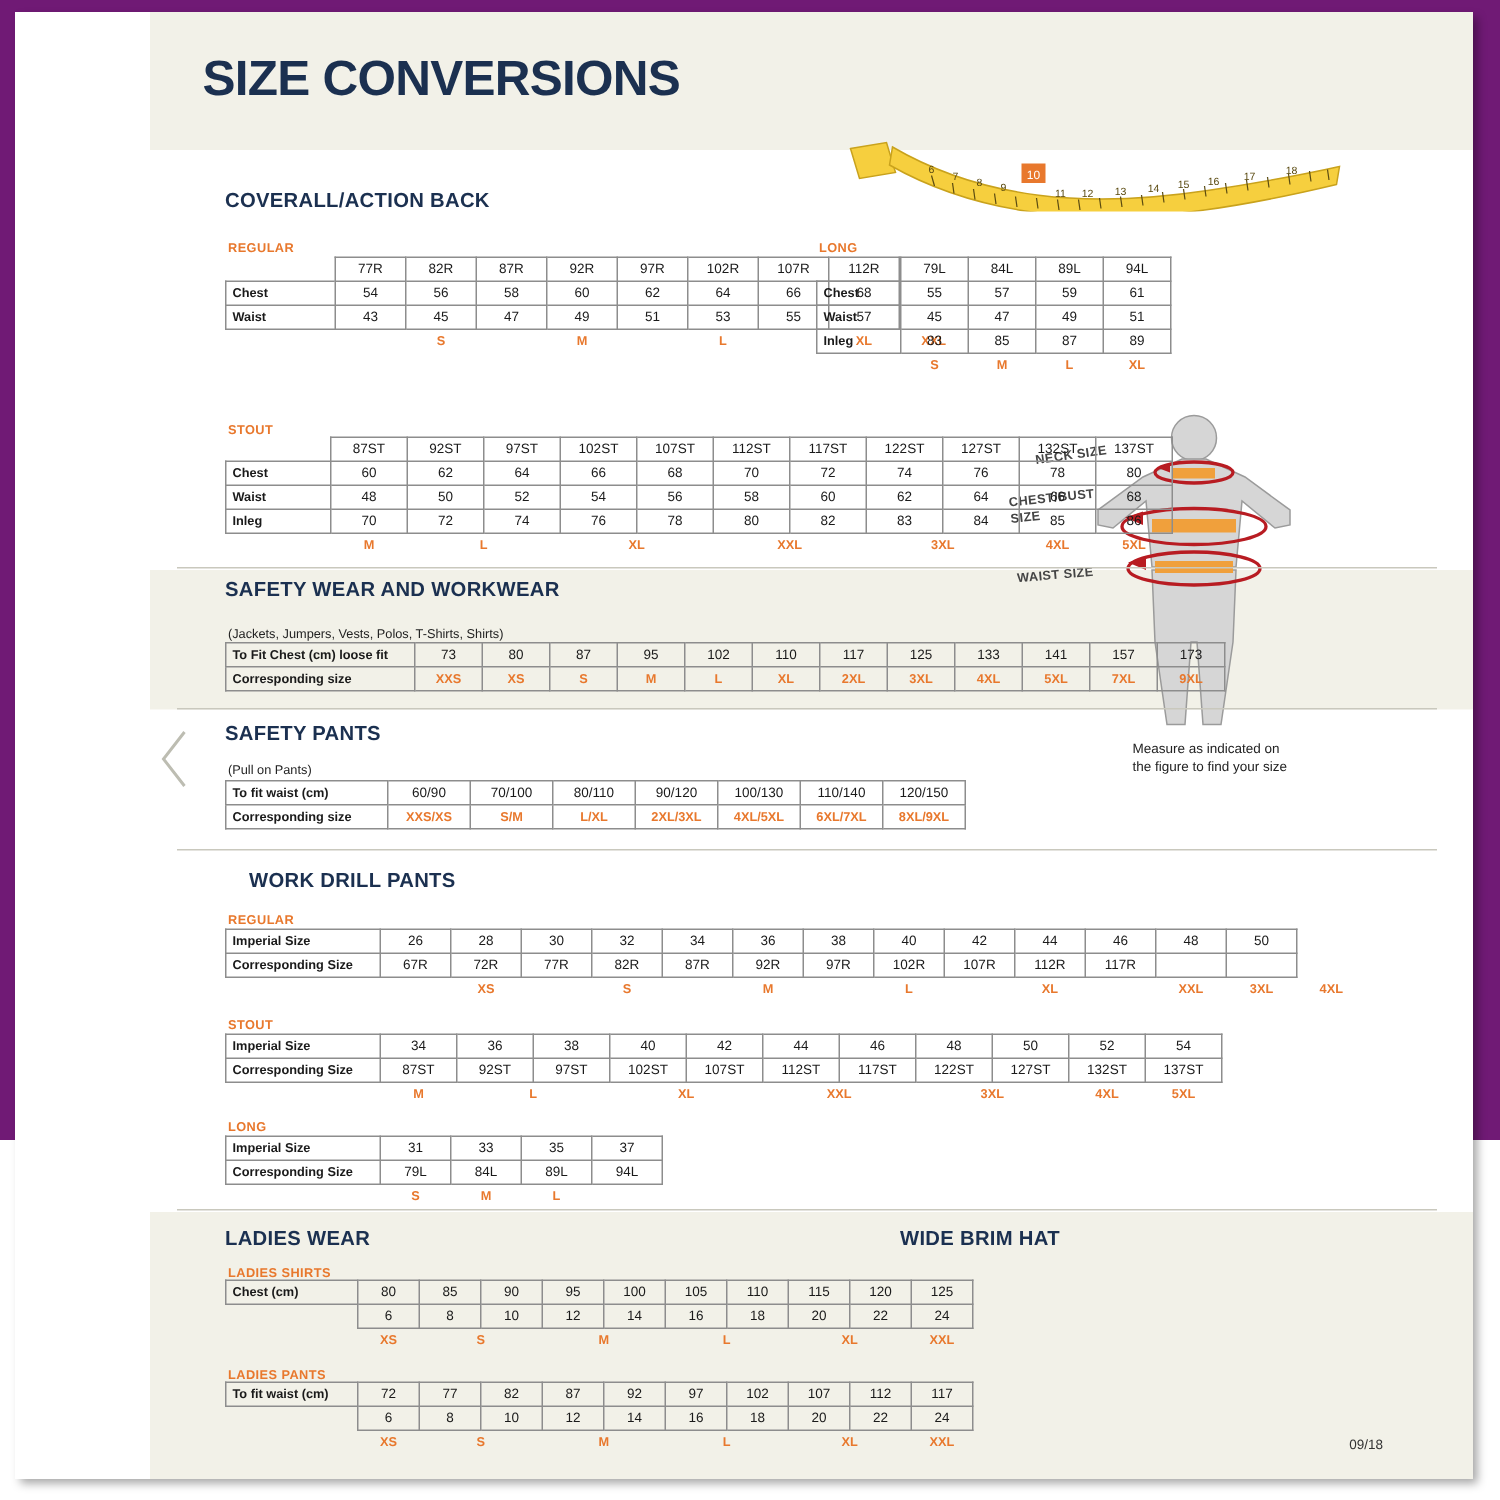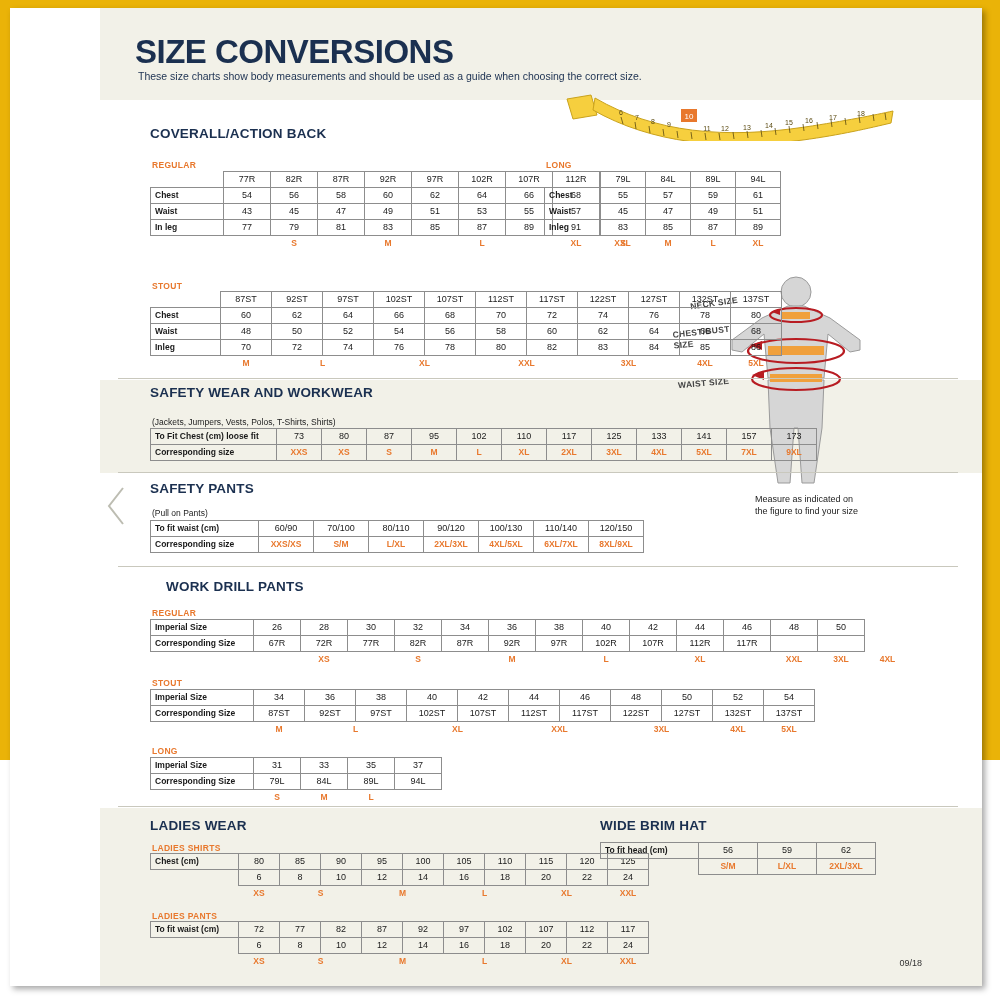--- a/index.html
+++ b/index.html
@@ -1,17 +1,17 @@
 <!DOCTYPE html>
 <html><head>
 <meta charset="utf-8">
 <style>
   html,body{margin:0;padding:0;background:#ffffff;}
   body{width:1000px;height:1000px;font-family:"Liberation Sans",sans-serif;overflow:hidden;}
-  #page{position:relative;width:1000px;height:760px;background:#eab308;}
+  #page{position:relative;width:1000px;height:760px;background:#701a75;}
   #sheet{position:absolute;left:10px;top:8px;width:972px;height:978px;background:#f2f1e8;box-shadow:3px 3px 6px rgba(0,0,0,.35);}
   #white-col{position:absolute;left:0;top:0;width:90px;height:978px;background:#ffffff;}
   #band-white-1{position:absolute;left:90px;top:92px;width:882px;height:280px;background:#ffffff;}
   #band-white-2{position:absolute;left:90px;top:465px;width:882px;height:100px;background:#ffffff;}
   #band-white-3{position:absolute;left:90px;top:560px;width:882px;height:240px;background:#ffffff;}
   #content{position:absolute;left:0;top:0;width:972px;height:978px;}
 
   .title{position:absolute;left:125px;top:25px;font-size:33px;font-weight:bold;color:#1b3050;letter-spacing:-0.5px;font-family:"Liberation Sans",sans-serif;}
   .subtitle{position:absolute;left:128px;top:62px;font-size:10.5px;color:#1b3050;}
 
@@ -42,21 +42,20 @@
 <div id="page">
   <div id="sheet">
     <div id="white-col"></div>
     <div id="band-white-1"></div>
     <div id="band-white-2"></div>
     <div id="band-white-3"></div>
 
     <div id="content">
 
       <div class="title">SIZE CONVERSIONS</div>
-      <div class="subtitle">These size charts show body measurements and should be used as a guide when choosing the correct size.</div>
 
       <svg class="tape" viewBox="0 0 330 48">
         <path d="M2,6 L26,2 L32,22 L8,26 Z" fill="#f6cf3e" stroke="#c9a21c" stroke-width="1"></path>
         <path d="M30,5 C90,40 160,46 240,34 C280,28 310,22 328,18 L326,30 C305,35 275,42 238,47 C158,58 86,50 28,17 Z" fill="#f6cf3e" stroke="#c9a21c" stroke-width="1"></path>
         <g stroke="#5a4a10" stroke-width="0.8">
           <line x1="56" y1="24" x2="58" y2="31"></line>
             <line x1="70" y1="29" x2="71" y2="36"></line>
           <line x1="84" y1="33" x2="85" y2="40"></line>
             <line x1="98" y1="36" x2="99" y2="43"></line>
           <line x1="112" y1="38" x2="113" y2="45"></line>
@@ -153,31 +152,20 @@
               <td style="width: 40px;">43</td>
               <td style="width: 40px;">45</td>
               <td style="width: 40px;">47</td>
               <td style="width: 40px;">49</td>
               <td style="width: 40px;">51</td>
               <td style="width: 40px;">53</td>
               <td style="width: 40px;">55</td>
               <td style="width: 40px;">57</td>
             </tr>
             <tr>
-              <td class="rowhead" style="width: 65px;">In leg</td>
-              <td style="width: 40px;">77</td>
-              <td style="width: 40px;">79</td>
-              <td style="width: 40px;">81</td>
-              <td style="width: 40px;">83</td>
-              <td style="width: 40px;">85</td>
-              <td style="width: 40px;">87</td>
-              <td style="width: 40px;">89</td>
-              <td style="width: 40px;">91</td>
-            </tr>
-            <tr>
               <td class="blank" style="width: 65px;"></td>
               <td class="sz" style="width: 40px;"></td>
               <td class="sz" style="width: 40px;">S</td>
               <td class="sz" style="width: 40px;"></td>
               <td class="sz" style="width: 40px;">M</td>
               <td class="sz" style="width: 40px;"></td>
               <td class="sz" style="width: 40px;">L</td>
               <td class="sz" style="width: 40px;"></td>
               <td class="sz" style="width: 40px;">XL</td>
               <td class="sz" style="width: 40px;">XXL</td>
@@ -577,33 +565,17 @@
               <td class="sz" colspan="2">S</td>
               <td class="sz" colspan="2">M</td>
               <td class="sz" colspan="2">L</td>
               <td class="sz" colspan="2">XL</td>
               <td class="sz" colspan="1">XXL</td>
             </tr>
           </tbody>
         </table>
 
       <div class="sec-head" style="left:590px;top:810px;">WIDE BRIM HAT</div>
-      <table class="grid" id="t-hat" style="left:590px;top:834px;">
-          <tbody>
-            <tr>
-              <td class="rowhead" style="width: 90px;">To fit head (cm)</td>
-              <td style="width: 52px;">56</td>
-              <td style="width: 52px;">59</td>
-              <td style="width: 52px;">62</td>
-            </tr>
-            <tr>
-              <td class="blank" style="width: 90px;"></td>
-              <td class="szb" style="width: 52px;">S/M</td>
-              <td class="szb" style="width: 52px;">L/XL</td>
-              <td class="szb" style="width: 52px;">2XL/3XL</td>
-            </tr>
-          </tbody>
-        </table>
 
       <div class="footer">09/18</div>
     </div>
   </div>
 </div>
 
 </body></html>

